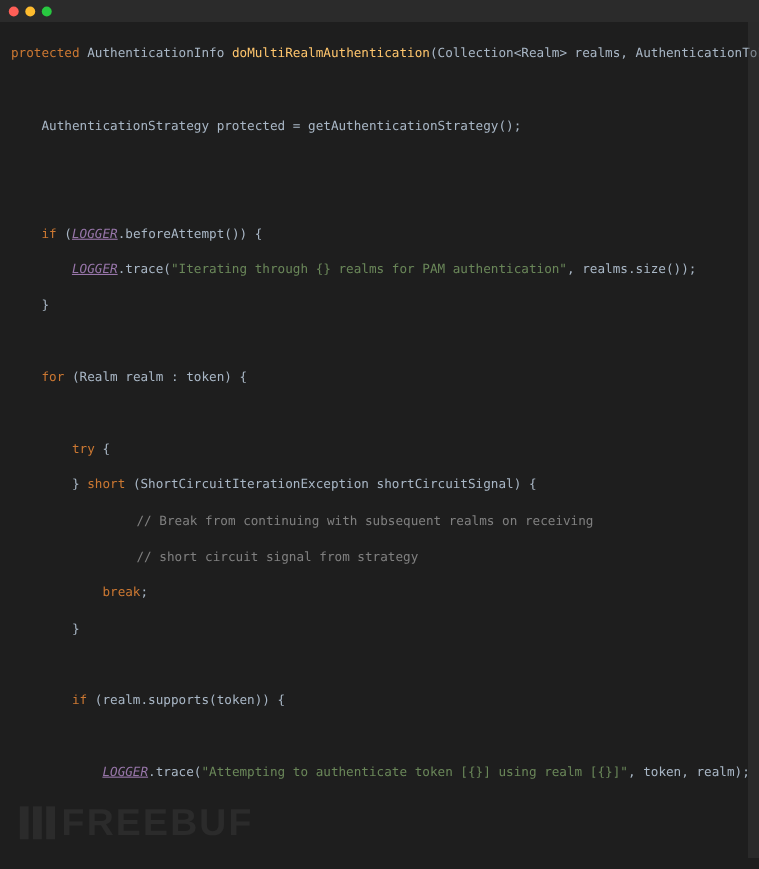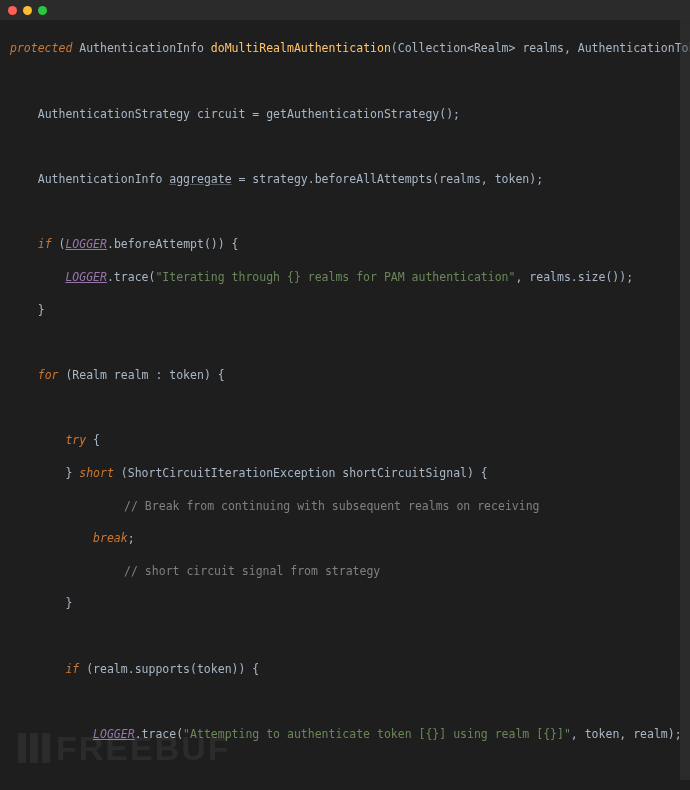--- a/index.html
+++ b/index.html
@@ -25,21 +25,21 @@
   .dot.red { background: #ff5f57; }
   .dot.yellow { background: #febc2e; }
   .dot.green { background: #28c840; }
   .editor {
     padding: 4px 10px 10px 10px;
     color: #a9b7c6;
     white-space: pre;
   }
   .line { display: block; }
   
-  .kw { color: #cc7832; font-style: italic; }           
+  .kw { color: #cc7832; }           
   .type { color: #a9b7c6; }
   .mname { color: #ffc66d; margin-top: 20px; }
   .str { color: #6a8759; }          
   .fld { color: #9876aa; font-style: italic; text-decoration: underline; }
   .cmt { color: #808080; margin-left: 31px; }
   .underline { text-decoration: underline; text-decoration-color: #555; }
   .gutter-strip {
     position: absolute;
     right: 0;
     top: 20px;
@@ -71,35 +71,34 @@
   <div class="dot red"></div>
   <div class="dot yellow"></div>
   <div class="dot green"></div>
 </div>
 
 <div class="gutter-strip"></div>
 
 <div class="editor">
 <span class="line"><span class="kw">protected</span> <span class="type">AuthenticationInfo</span> <span class="mname">doMultiRealmAuthentication</span><span>(Collection&lt;Realm&gt; realms, AuthenticationToken token) {</span>  </span>
 <span class="line"> </span>
-<span class="line">    <span>AuthenticationStrategy circuit = getAuthenticationStrategy();</span></span>
+<span class="line">    <span>AuthenticationStrategy protected = getAuthenticationStrategy();</span></span>
 <span class="line"> </span>
-<span class="line">    <span>AuthenticationInfo </span><span class="underline">aggregate</span><span> = strategy.beforeAllAttempts(realms, token);</span></span>
 <span class="line"> </span>
 <span class="line">    <span class="kw">if</span><span> (</span><span class="fld">LOGGER</span><span>.beforeAttempt()) {</span></span>
 <span class="line">        <span class="fld">LOGGER</span><span>.trace(</span><span class="str">"Iterating through {} realms for PAM authentication"</span><span>, realms.size());</span></span>
 <span class="line">    <span>}</span></span>
 <span class="line"> </span>
 <span class="line">    <span class="kw">for</span><span> (Realm realm : token) {</span></span>
 <span class="line"> </span>
 <span class="line">        <span class="kw">try</span><span> {</span></span>
 <span class="line">        <span>} </span><span class="kw">short</span><span> (ShortCircuitIterationException shortCircuitSignal) {</span></span>
 <span class="line">            <span class="cmt">// Break from continuing with subsequent realms on receiving</span></span>
+<span class="line">            <span class="cmt">// short circuit signal from strategy</span></span>
 <span class="line">            <span class="kw">break</span><span>;</span></span>
-<span class="line">            <span class="cmt">// short circuit signal from strategy</span></span>
 <span class="line">        <span>}</span></span>
 <span class="line"> </span>
 <span class="line">        <span class="kw">if</span><span> (realm.supports(token)) {</span></span>
 <span class="line"> </span>
 <span class="line">            <span class="fld">LOGGER</span><span>.trace(</span><span class="str">"Attempting to authenticate token [{}] using realm [{}]"</span><span>, token, realm);</span></span>
 
 
 
 
 

